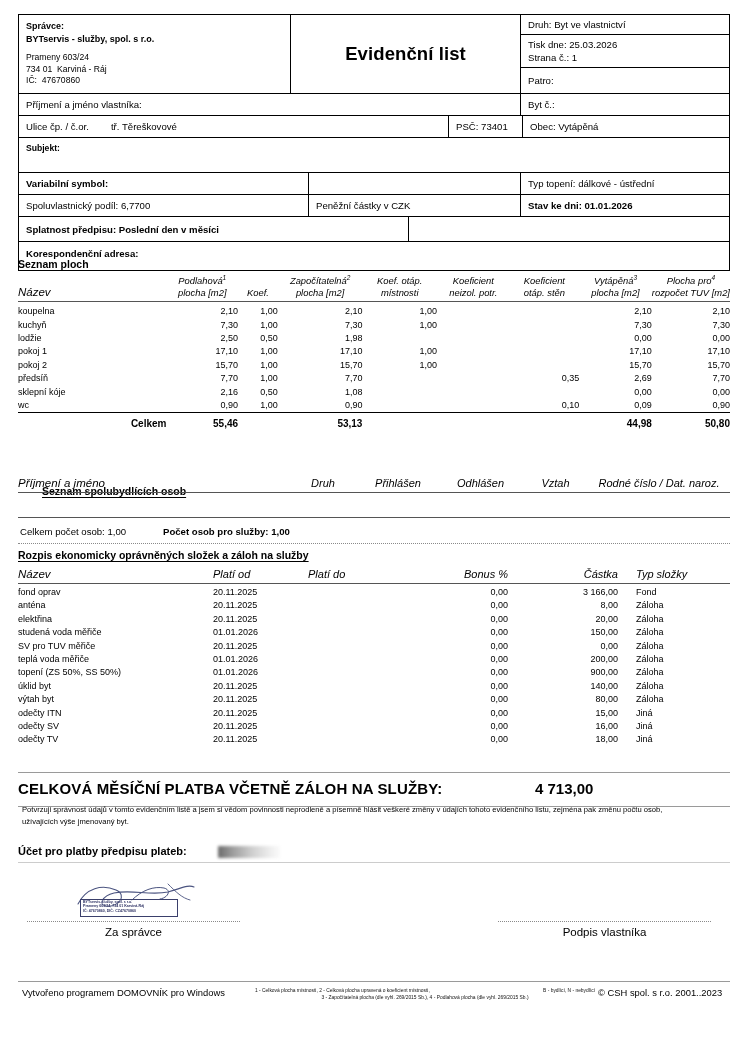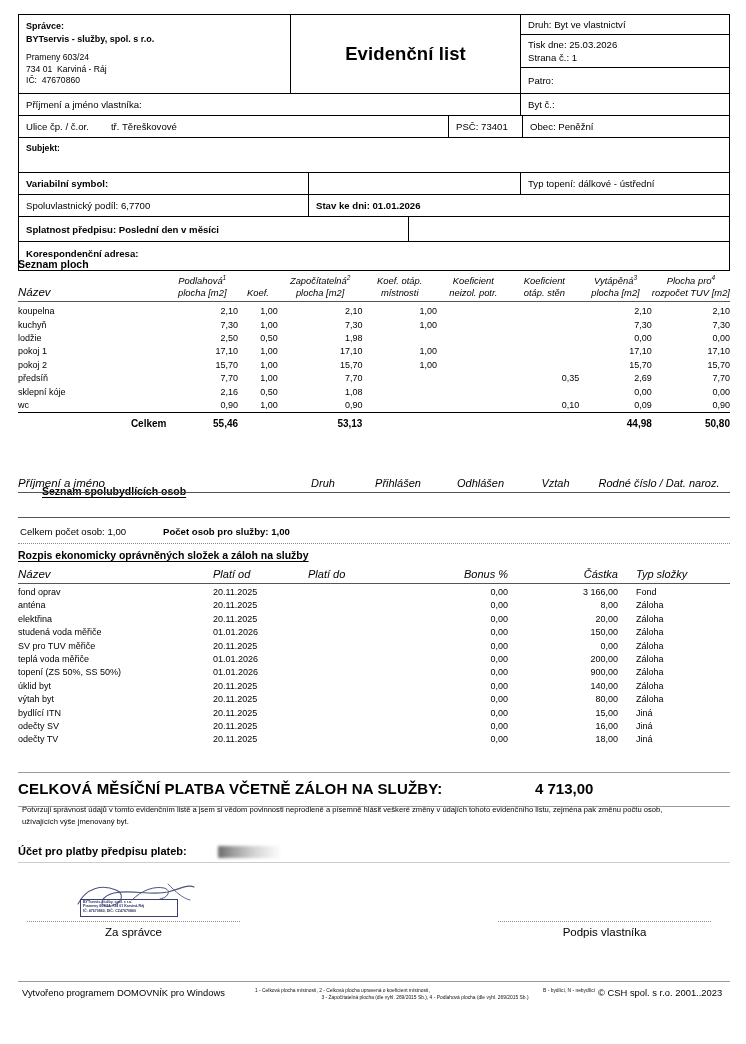--- a/index.html
+++ b/index.html
@@ -285,35 +285,36 @@
       <div class="cell sep grow" style="min-height:20px;">Příjmení a jméno vlastníka:</div>
       <div class="cell" style="width:208px;">Byt č.:</div>
     </div>
 
     <div class="hdr-row">
       <div class="cell sep" style="width:430px;min-height:21px;">
         <span>Ulice čp. / č.or.</span>
         <span style="margin-left:22px;">tř. Těreškovové</span>
       </div>
       <div class="cell sep" style="width:74px;">PSČ: 73401</div>
-      <div class="cell grow">Obec:  Peněžní</div>
+      <div class="cell grow">Obec:  Vytápěná</div>
     </div>
 
     <div class="hdr-row">
       <div class="cell b grow" style="font-size:8.6px;min-height:34px;align-items:flex-start;padding-top:4px;">Subjekt:</div>
     </div>
 
     <div class="hdr-row">
       <div class="cell b sep" style="width:290px;min-height:21px;">Variabilní symbol:</div>
       <div class="cell sep grow"></div>
       <div class="cell" style="width:208px;">Typ topení:  dálkové - ústřední</div>
     </div>
 
     <div class="hdr-row">
       <div class="cell sep" style="width:290px;min-height:21px;">Spoluvlastnický podíl:  6,7700</div>
+      <div class="cell sep grow">Peněžní částky v CZK</div>
       <div class="cell b" style="width:208px;">Stav ke dni: 01.01.2026</div>
     </div>
 
     <div class="hdr-row">
       <div class="cell b sep" style="width:390px;min-height:24px;">Splatnost předpisu: Poslední den v měsíci</div>
     </div>
 
     <div class="hdr-row">
       <div class="cell b grow" style="min-height:28px;align-items:flex-start;padding-top:5px;">Korespondenční adresa:</div>
     </div>
@@ -605,21 +606,21 @@
         </tr>
         <tr class="data">
           <td class="lf">výtah byt</td>
           <td class="lf">20.11.2025</td>
           <td class="lf"></td>
           <td>0,00</td>
           <td>80,00</td>
           <td class="lf" style="padding-left: 18px;">Záloha</td>
         </tr>
         <tr class="data">
-          <td class="lf">bydlící ITN</td>
+          <td class="lf">odečty ITN</td>
           <td class="lf">20.11.2025</td>
           <td class="lf"></td>
           <td>0,00</td>
           <td>15,00</td>
           <td class="lf" style="padding-left: 18px;">Jiná</td>
         </tr>
         <tr class="data">
           <td class="lf">odečty SV</td>
           <td class="lf">20.11.2025</td>
           <td class="lf"></td>

